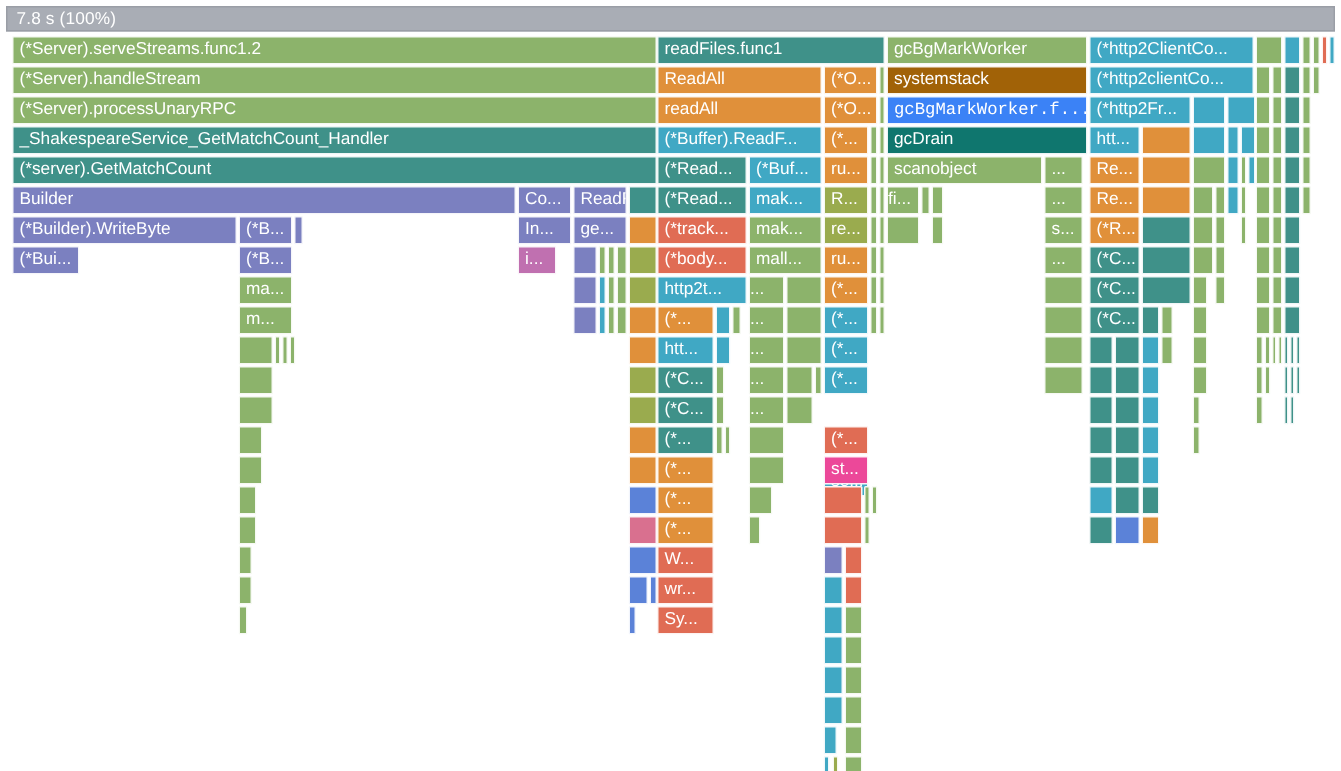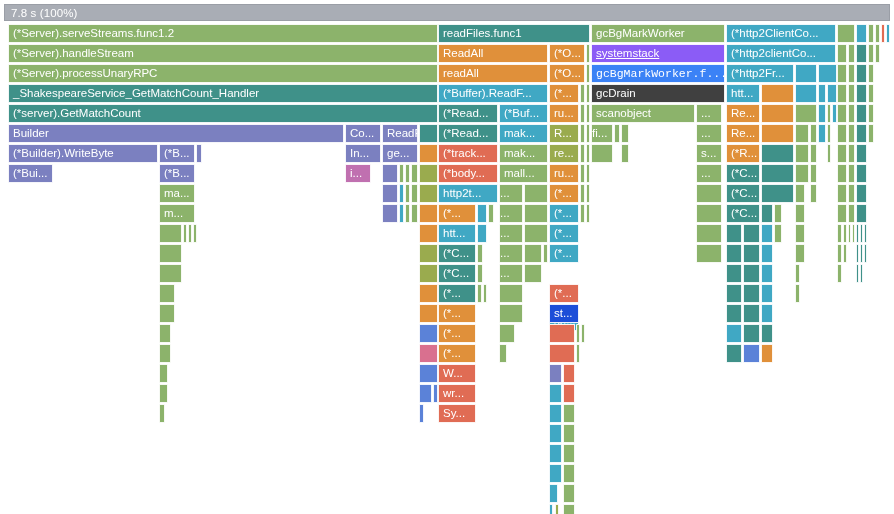--- a/index.html
+++ b/index.html
@@ -58,21 +58,21 @@
       <div class="frame tiny" style="left: 837px; top: 24px; width: 18px; height: 19px; background: rgb(140, 179, 107);"></div>
       <div class="frame tiny" style="left: 856px; top: 24px; width: 11px; height: 19px; background: rgb(64, 168, 196);"></div>
       <div class="frame tiny" style="left: 868px; top: 24px; width: 6px; height: 19px; background: rgb(140, 179, 107);"></div>
       <div class="frame tiny" style="left: 875px; top: 24px; width: 5px; height: 19px; background: rgb(140, 179, 107);"></div>
       <div class="frame tiny" style="left: 881px; top: 24px; width: 4px; height: 19px; background: rgb(224, 108, 84);"></div>
       <div class="frame tiny" style="left: 886px; top: 24px; width: 4px; height: 19px; background: rgb(64, 168, 196);"></div>
       <div class="frame" style="left: 8px; top: 44px; width: 430px; height: 19px; background: rgb(140, 179, 107);">(*Server).handleStream</div>
       <div class="frame" style="left: 438px; top: 44px; width: 110px; height: 19px; background: rgb(224, 144, 58);">ReadAll</div>
       <div class="frame" style="left: 549px; top: 44px; width: 36px; height: 19px; background: rgb(224, 144, 58);">(*O...</div>
       <div class="frame tiny" style="left: 586px; top: 44px; width: 4px; height: 19px; background: rgb(140, 179, 107);"></div>
-      <div class="frame" style="left: 591px; top: 44px; width: 134px; height: 19px; background: #8b5cf6; text-decoration: underline;">systemstack</div>
+      <div class="frame" style="left: 591px; top: 44px; width: 134px; height: 19px; background: #a16207;">systemstack</div>
       <div class="frame" style="left: 726px; top: 44px; width: 110px; height: 19px; background: rgb(64, 168, 196);">(*http2clientCo...</div>
       <div class="frame tiny" style="left: 837px; top: 44px; width: 10px; height: 19px; background: rgb(140, 179, 107);"></div>
       <div class="frame tiny" style="left: 848px; top: 44px; width: 7px; height: 19px; background: rgb(140, 179, 107);"></div>
       <div class="frame tiny" style="left: 856px; top: 44px; width: 11px; height: 19px; background: rgb(63, 145, 137);"></div>
       <div class="frame tiny" style="left: 868px; top: 44px; width: 6px; height: 19px; background: rgb(140, 179, 107);"></div>
       <div class="frame tiny" style="left: 875px; top: 44px; width: 5px; height: 19px; background: rgb(140, 179, 107);"></div>
       <div class="frame" style="left: 8px; top: 64px; width: 430px; height: 19px; background: rgb(140, 179, 107);">(*Server).processUnaryRPC</div>
       <div class="frame" style="left: 438px; top: 64px; width: 110px; height: 19px; background: rgb(224, 144, 58);">readAll</div>
       <div class="frame" style="left: 549px; top: 64px; width: 36px; height: 19px; background: rgb(224, 144, 58);">(*O...</div>
       <div class="frame tiny" style="left: 586px; top: 64px; width: 4px; height: 19px; background: rgb(140, 179, 107);"></div>
@@ -82,21 +82,21 @@
       <div class="frame tiny" style="left: 818px; top: 64px; width: 19px; height: 19px; background: rgb(64, 168, 196);"></div>
       <div class="frame tiny" style="left: 837px; top: 64px; width: 10px; height: 19px; background: rgb(140, 179, 107);"></div>
       <div class="frame tiny" style="left: 848px; top: 64px; width: 7px; height: 19px; background: rgb(140, 179, 107);"></div>
       <div class="frame tiny" style="left: 856px; top: 64px; width: 11px; height: 19px; background: rgb(63, 145, 137);"></div>
       <div class="frame tiny" style="left: 868px; top: 64px; width: 6px; height: 19px; background: rgb(140, 179, 107);"></div>
       <div class="frame" style="left: 8px; top: 84px; width: 430px; height: 19px; background: rgb(63, 145, 137);">_ShakespeareService_GetMatchCount_Handler</div>
       <div class="frame" style="left: 438px; top: 84px; width: 110px; height: 19px; background: rgb(64, 168, 196);">(*Buffer).ReadF...</div>
       <div class="frame" style="left: 549px; top: 84px; width: 30px; height: 19px; background: rgb(224, 144, 58);">(*...</div>
       <div class="frame tiny" style="left: 580px; top: 84px; width: 5px; height: 19px; background: rgb(140, 179, 107);"></div>
       <div class="frame tiny" style="left: 586px; top: 84px; width: 4px; height: 19px; background: rgb(140, 179, 107);"></div>
-      <div class="frame" style="left: 591px; top: 84px; width: 134px; height: 19px; background: #404040;">gcDrain</div>
+      <div class="frame" style="left: 591px; top: 84px; width: 134px; height: 19px; background: #0f766e;">gcDrain</div>
       <div class="frame" style="left: 726px; top: 84px; width: 34px; height: 19px; background: rgb(64, 168, 196);">htt...</div>
       <div class="frame" style="left: 761px; top: 84px; width: 33px; height: 19px; background: rgb(224, 144, 58);"></div>
       <div class="frame tiny" style="left: 795px; top: 84px; width: 22px; height: 19px; background: rgb(64, 168, 196);"></div>
       <div class="frame tiny" style="left: 818px; top: 84px; width: 8px; height: 19px; background: rgb(64, 168, 196);"></div>
       <div class="frame tiny" style="left: 827px; top: 84px; width: 10px; height: 19px; background: rgb(64, 168, 196);"></div>
       <div class="frame tiny" style="left: 837px; top: 84px; width: 10px; height: 19px; background: rgb(140, 179, 107);"></div>
       <div class="frame tiny" style="left: 848px; top: 84px; width: 7px; height: 19px; background: rgb(140, 179, 107);"></div>
       <div class="frame tiny" style="left: 856px; top: 84px; width: 11px; height: 19px; background: rgb(63, 145, 137);"></div>
       <div class="frame tiny" style="left: 868px; top: 84px; width: 6px; height: 19px; background: rgb(140, 179, 107);"></div>
       <div class="frame" style="left: 8px; top: 104px; width: 430px; height: 19px; background: rgb(63, 145, 137);">(*server).GetMatchCount</div>
@@ -288,21 +288,21 @@
       <div class="frame tiny" style="left: 499px; top: 284px; width: 24px; height: 19px; background: rgb(140, 179, 107);"></div>
       <div class="frame" style="left: 549px; top: 284px; width: 30px; height: 19px; background: rgb(224, 108, 84);">(*...</div>
       <div class="frame tiny" style="left: 726px; top: 284px; width: 16px; height: 19px; background: rgb(63, 145, 137);"></div>
       <div class="frame tiny" style="left: 743px; top: 284px; width: 17px; height: 19px; background: rgb(63, 145, 137);"></div>
       <div class="frame tiny" style="left: 761px; top: 284px; width: 12px; height: 19px; background: rgb(64, 168, 196);"></div>
       <div class="frame tiny" style="left: 795px; top: 284px; width: 5px; height: 19px; background: rgb(140, 179, 107);"></div>
       <div class="frame tiny" style="left: 159px; top: 304px; width: 16px; height: 19px; background: rgb(140, 179, 107);"></div>
       <div class="frame tiny" style="left: 419px; top: 304px; width: 19px; height: 19px; background: rgb(224, 144, 58);"></div>
       <div class="frame" style="left: 438px; top: 304px; width: 38px; height: 19px; background: rgb(224, 144, 58);">(*...</div>
       <div class="frame tiny" style="left: 499px; top: 304px; width: 24px; height: 19px; background: rgb(140, 179, 107);"></div>
-      <div class="frame" style="left: 549px; top: 304px; width: 30px; height: 19px; background: #1d4ed8;">st...</div>
+      <div class="frame" style="left: 549px; top: 304px; width: 30px; height: 19px; background: #ec4899;">st...</div>
       <div class="frame tiny" style="left: 726px; top: 304px; width: 16px; height: 19px; background: rgb(63, 145, 137);"></div>
       <div class="frame tiny" style="left: 743px; top: 304px; width: 17px; height: 19px; background: rgb(63, 145, 137);"></div>
       <div class="frame tiny" style="left: 761px; top: 304px; width: 12px; height: 19px; background: rgb(64, 168, 196);"></div>
       <div class="frame tiny" style="left: 159px; top: 324px; width: 12px; height: 19px; background: rgb(140, 179, 107);"></div>
       <div class="frame tiny" style="left: 419px; top: 324px; width: 19px; height: 19px; background: rgb(91, 130, 216);"></div>
       <div class="frame" style="left: 438px; top: 324px; width: 38px; height: 19px; background: rgb(224, 144, 58);">(*...</div>
       <div class="frame tiny" style="left: 499px; top: 324px; width: 16px; height: 19px; background: rgb(140, 179, 107);"></div>
       <div class="frame" style="left: 549px; top: 324px; width: 26px; height: 19px; background: rgb(224, 108, 84);"></div>
       <div class="frame tiny" style="left: 576px; top: 324px; width: 4px; height: 19px; background: rgb(140, 179, 107);"></div>
       <div class="frame tiny" style="left: 581px; top: 324px; width: 4px; height: 19px; background: rgb(140, 179, 107);"></div>

